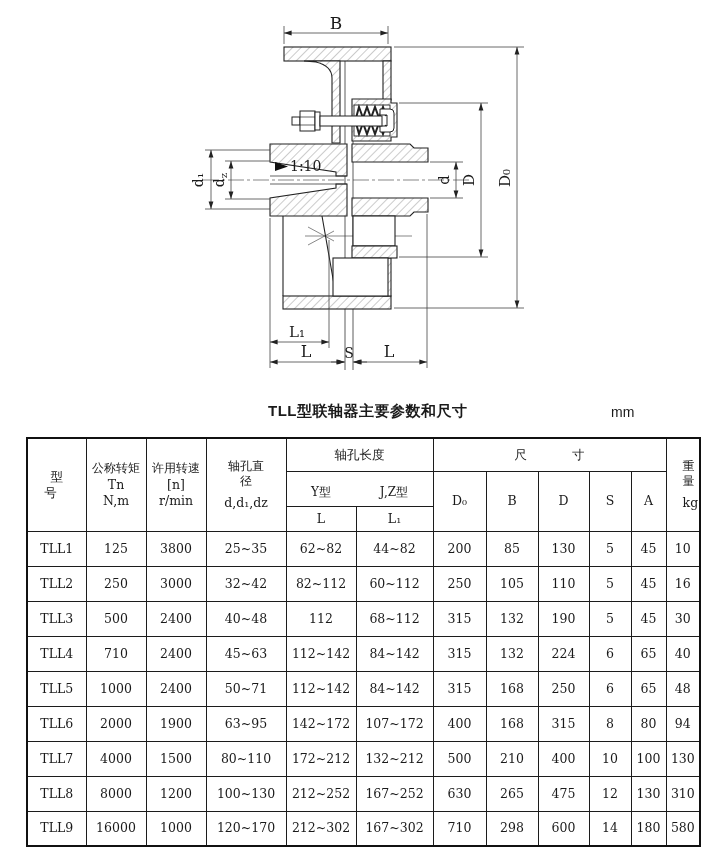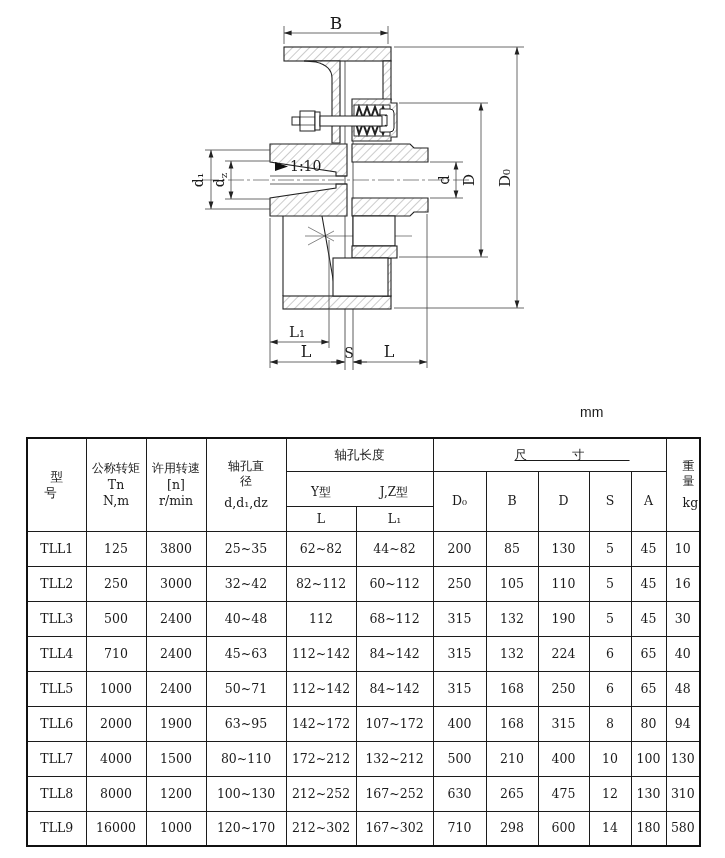--- a/index.html
+++ b/index.html
@@ -2,30 +2,30 @@
 <html><head>
 <meta charset="utf-8">
 <style>
   html,body{margin:0;padding:0;background:#fff;}
   body{width:725px;height:858px;position:relative;overflow:hidden;
        font-family:"DejaVu Serif","Liberation Serif",serif;color:#1a1a1a;}
   .drawing{position:absolute;left:0;top:0;}
   .title-row{position:absolute;left:0;top:402px;width:725px;height:22px;}
   .page-title{position:absolute;left:268px;top:0;font-size:15px;font-weight:bold;
               font-family:"Liberation Sans",sans-serif;letter-spacing:.5px;}
-  .unit-label{position:absolute;left:580px;top:2px;font-size:14px;
+  .unit-label{position:absolute;left:611px;top:2px;font-size:14px;
               font-family:"Liberation Sans",sans-serif;}
   .spec-table{position:absolute;left:26px;top:437px;width:673px;height:408px;
               border-collapse:collapse;table-layout:fixed;}
   .spec-table th,.spec-table td{border:1px solid #1c1c1c;padding:0;text-align:center;
               vertical-align:middle;font-weight:normal;font-size:12.5px;line-height:1.25;}
   .spec-table{border:2px solid #111;}
   .cn{font-size:12px;margin-top:8px;}
   .model-head span{letter-spacing:1em;padding-left:1em;}
-  .size-head span{letter-spacing:3.6em;padding-left:3.6em;white-space:nowrap;text-decoration:underline;}
+  .size-head span{letter-spacing:3.6em;padding-left:3.6em;white-space:nowrap;}
   .stack3 div{margin:1px 4px;}
   .gap2 div{margin:6px 16px;}
   .yjz{display:flex;justify-content:space-around;align-items:center;}
   svg text{fill:#1a1a1a;}
 </style>
 </head>
 <body>
 
 <svg class="drawing" width="725" height="398" viewBox="0 0 725 398">
   <defs>
@@ -154,20 +154,21 @@
     <line x1="331" y1="362" x2="344" y2="362" marker-end="url(#ar)"></line>
     <line x1="367" y1="362" x2="354" y2="362" marker-end="url(#ar)"></line>
     <text x="297" y="337" text-anchor="middle" font-size="15" stroke="none">L₁</text>
     <text x="306" y="357" text-anchor="middle" font-size="16" stroke="none">L</text>
     <text x="349" y="358" text-anchor="middle" font-size="14" stroke="none">S</text>
     <text x="389" y="357" text-anchor="middle" font-size="16" stroke="none">L</text>
   </g>
 </svg>
 
 <div class="title-row">
+  <div class="page-title">TLL型联轴器主要参数和尺寸</div>
   <div class="unit-label">mm</div>
 </div>
 
 <table class="spec-table">
   <colgroup>
     <col style="width:59px">
       <col style="width:60px">
       <col style="width:60px">
       <col style="width:80px">
     <col style="width:70px">

